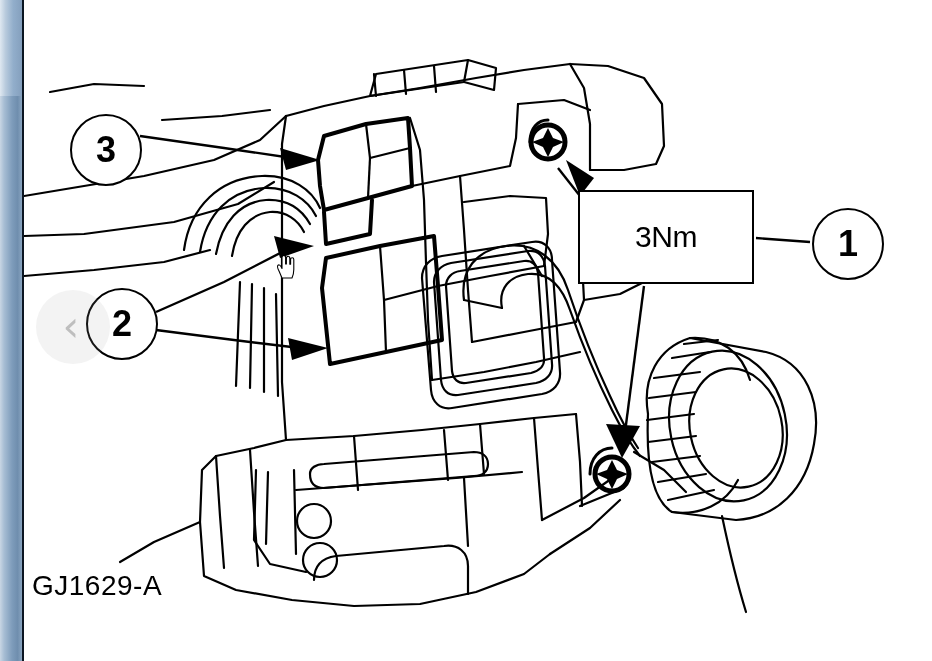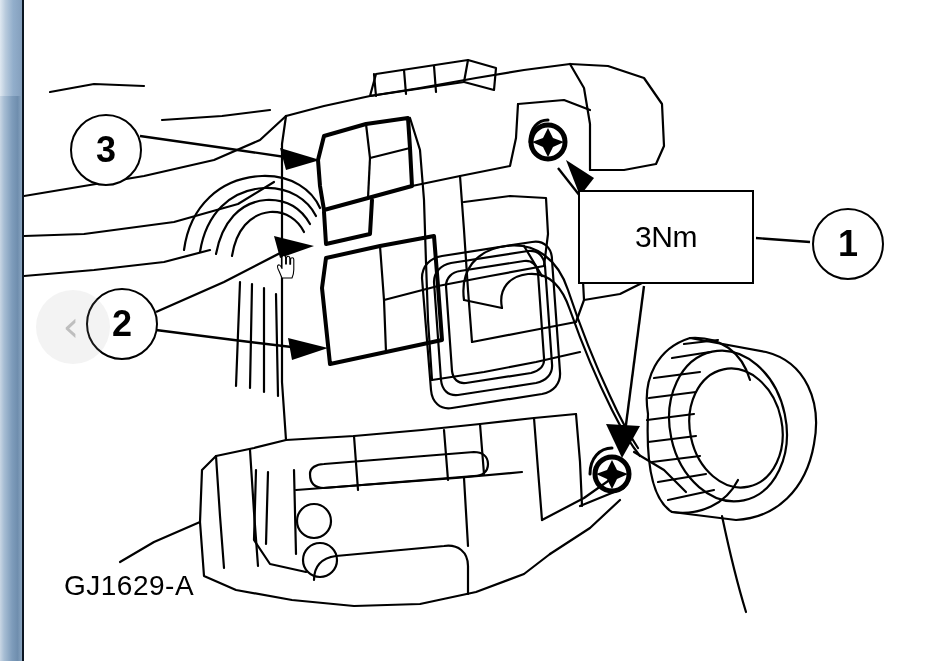--- a/index.html
+++ b/index.html
@@ -25,21 +25,21 @@
 
   
   .bubble{position:absolute;border:2px solid #000;border-radius:50%;background:#fff;
           display:flex;align-items:center;justify-content:center;
           font-size:36px;font-weight:bold;color:#000;}
   #bubble-1{left:788px;top:208px;width:68px;height:68px;}
   #bubble-2{left:62px;top:288px;width:68px;height:68px;}
   #bubble-3{left:46px;top:114px;width:68px;height:68px;}
 
   
-  #part-label{position:absolute;left:8px;top:570px;font-size:28px;color:#000;letter-spacing:0.5px;margin-left:32px;}
+  #part-label{position:absolute;left:8px;top:570px;font-size:28px;color:#000;letter-spacing:0.5px;}
 
   
   #prev-button{position:absolute;left:12px;top:290px;width:74px;height:74px;border-radius:50%;
                background:rgba(160,160,160,0.13);display:flex;align-items:center;justify-content:center;}
   #prev-button span{font-size:42px;color:rgba(110,110,110,0.40);line-height:1;margin-left:-4px;
                     font-family:"DejaVu Sans",sans-serif;}
 
   
   #cursor{position:absolute;left:250px;top:252px;width:22px;height:28px;}
 </style>

